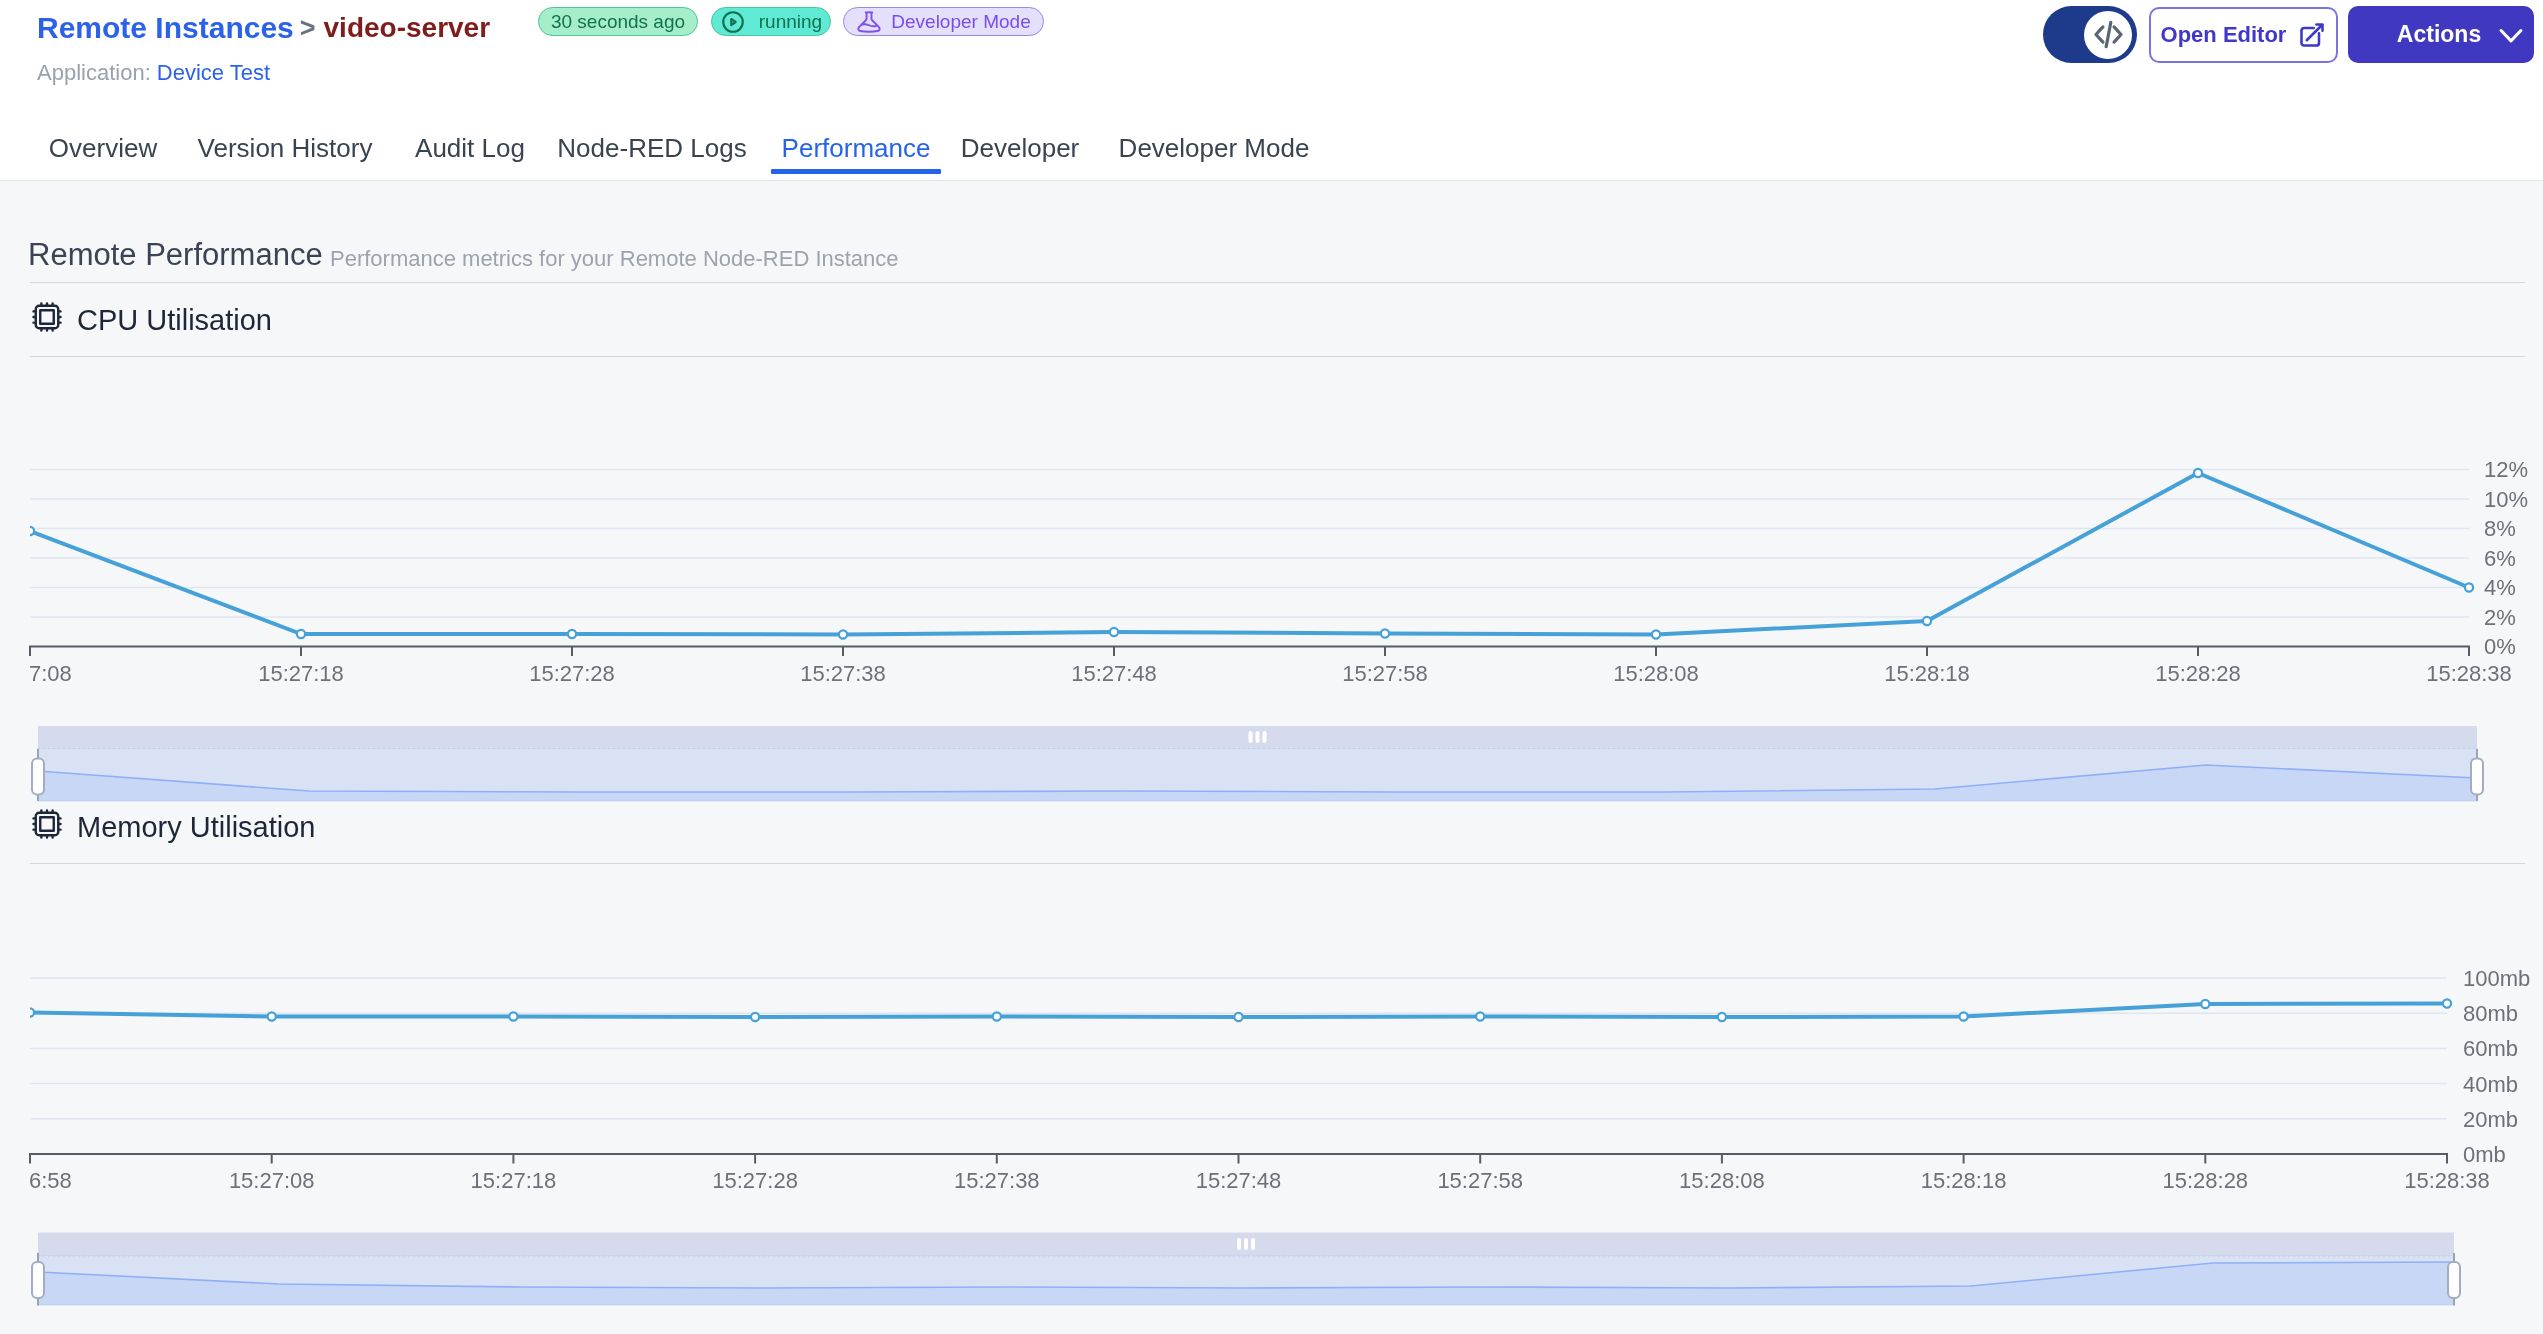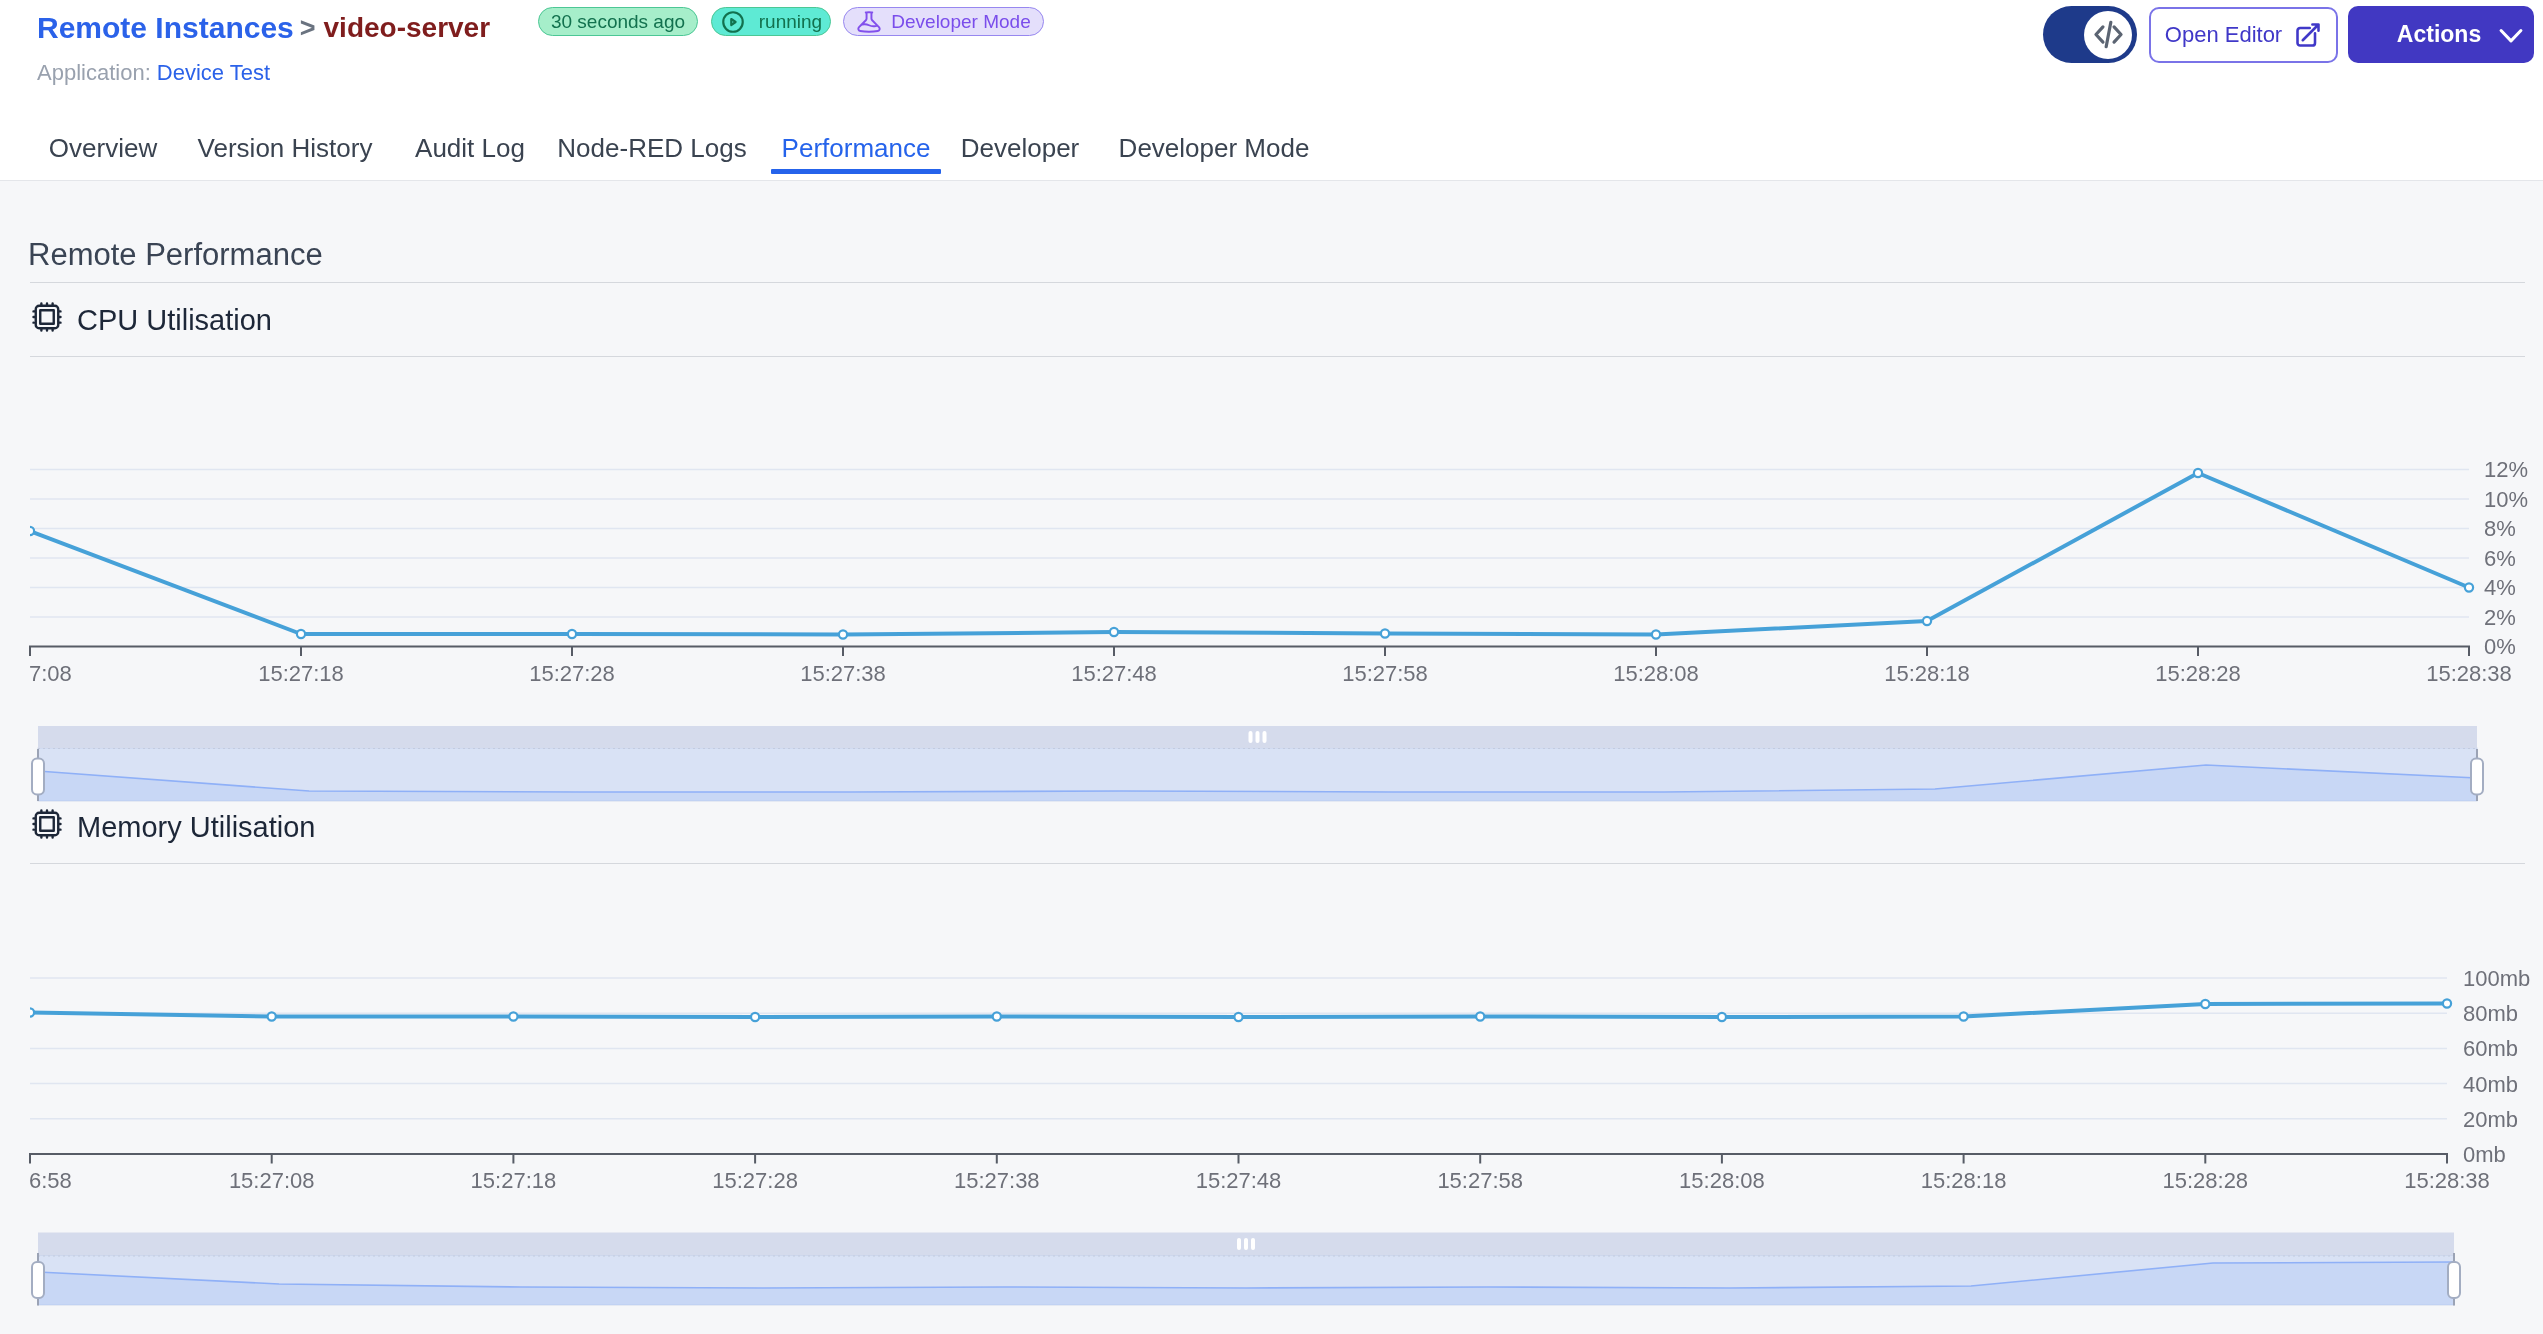--- a/index.html
+++ b/index.html
@@ -15,21 +15,21 @@
 #crumbs .vs { color:#7f1d1d; font-size:28px; font-weight:bold; }
 .badge { position:absolute; top:7px; height:29px; border-radius:22px; display:flex; align-items:center; justify-content:center; font-size:19px; white-space:nowrap;text-align:center; }
 #b1 { left:538px; width:160px; background:#a6eeca; border:1.5px solid #4cc795; color:#12714e; }
 #b2 { left:711px; width:120px; background:#5eead4; border:1.5px solid #4cc795; color:#12714e; gap:13px; }
 #b3 { left:843px; width:201px; background:#e4dffb; border:1.5px solid #9787ef; color:#7a4deb; gap:9px; }
 #appline { position:absolute; left:37px; top:60px; font-size:22px; color:#99a1ae; }
 #appline a { color:#2b62e9; text-decoration:none; }
 
 #toggle { position:absolute; left:2043px; top:6px; width:94px; height:57px; border-radius:29px; background:#1e3a8a; }
 #toggle .knob { position:absolute; right:5px; top:50%; transform:translateY(-50%); width:48px; height:48px; border-radius:50%; background:#ffffff; display:flex; align-items:center; justify-content:center; }
-#openEditor { position:absolute; left:2149px; top:7px; width:189px; height:56px; border-radius:10px; background:#ffffff; border:2px solid #7a73e8; display:flex; align-items:center; justify-content:center; gap:12px; color:#4038c8; font-size:22px; font-weight:400; white-space:nowrap; }
+#openEditor { position:absolute; left:2149px; top:7px; width:189px; height:56px; border-radius:10px; background:#ffffff; border:2px solid #7a73e8; display:flex; align-items:center; justify-content:center; gap:12px; color:#4038c8; font-size:22px; font-weight:700; white-space:nowrap; }
 #actions { position:absolute; left:2348px; top:6px; width:186px; height:57px; border-radius:10px; background:#4138c2; display:flex; align-items:center; justify-content:center; gap:16px; color:#ffffff; font-size:23px; font-weight:600; white-space:nowrap;padding-left:40px; }
 
 .tab { position:absolute; top:133px; transform:translateX(-50%); font-size:26px; color:#3a4350; white-space:nowrap; }
 .tab.active { color:#2563eb; }
 #tabline { position:absolute; left:771px; top:169px; width:170px; height:5px; background:#2563eb; border-radius:1px; }
 
 #rp { position:absolute; left:30px; top:232px; width:2495px; height:51px; border-bottom:1px solid #d5d8dd; }
 #rp .h1 { position:absolute; left:-2px; bottom:9px; font-size:31px; color:#3a4454; }
 #rp .sub { position:absolute; left:300px; bottom:10px; font-size:22px; color:#9da3ad; white-space:nowrap; }
 .secTitle { position:absolute; left:30px; width:2495px; border-bottom:1px solid #d5d8dd; }
@@ -246,20 +246,21 @@
   <span class="tab" style="left:470px;">Audit Log</span>
   <span class="tab" style="left:652px;">Node-RED Logs</span>
   <span class="tab active" style="left:856px;">Performance</span>
   <span class="tab" style="left:1020px;">Developer</span>
   <span class="tab" style="left:1214px;">Developer Mode</span>
   <div id="tabline"></div>
 </div>
 
 <div id="rp">
   <span class="h1">Remote Performance</span>
+  <span class="sub">Performance metrics for your Remote Node-RED Instance</span>
 </div>
 
 <div class="secTitle" id="cpuTitle">
   <svg class="icon" width="36" height="36" viewBox="0 0 24 24" fill="none" stroke="#1d2738" stroke-width="1.6" stroke-linecap="round" stroke-linejoin="round">
         <path d="M8.25 3v1.5M4.5 8.25H3m18 0h-1.5M4.5 12H3m18 0h-1.5m-16.5 3.75H3m18 0h-1.5M8.25 19.5V21M12 3v1.5m0 15V21m3.75-18v1.5m0 15V21m-9-1.5h10.5a2.25 2.25 0 002.25-2.25V6.75a2.25 2.25 0 00-2.25-2.25H6.75A2.25 2.25 0 004.5 6.75v10.5a2.25 2.25 0 002.25 2.25zm.75-12h9v9h-9v-9z"></path>
       </svg>
   <span class="txt">CPU Utilisation</span>
 </div>
 
 <div class="secTitle" id="memTitle">

